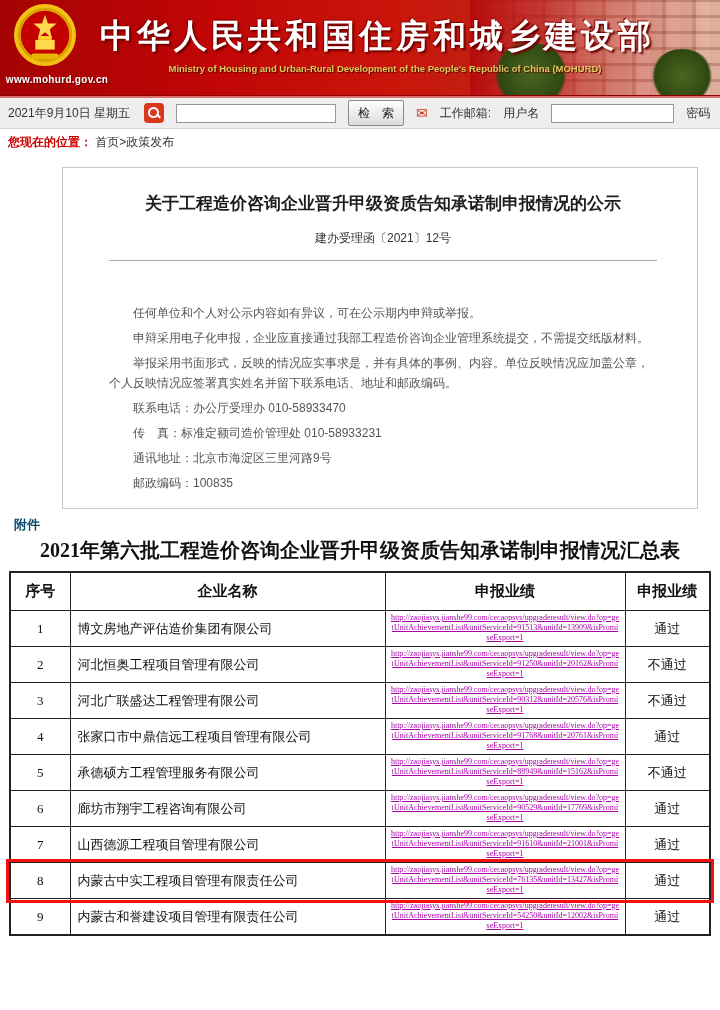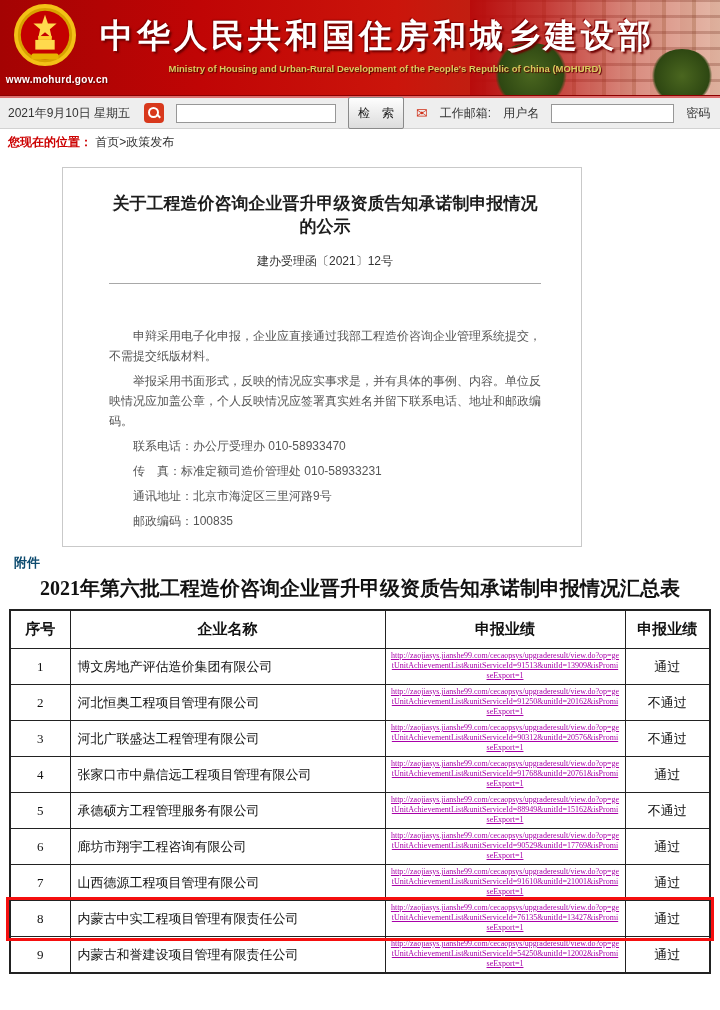--- a/index.html
+++ b/index.html
@@ -50,29 +50,29 @@
     display:flex;align-items:center;padding:0 8px;gap:12px;font-size:12px;color:#333;white-space:nowrap;
   }
   .nav-date{margin-right:2px;}
   .search-icon{position:relative;width:20px;height:20px;background:#d8381c;border-radius:4px;flex:0 0 auto;}
   .search-icon::before{content:"";position:absolute;left:4px;top:4px;width:7px;height:7px;border:2px solid #fff;border-radius:50%;}
   .search-icon::after{content:"";position:absolute;left:12px;top:12px;width:5px;height:2px;background:#fff;transform:rotate(45deg);}
   .nav-input{height:17px;border:1px solid #979797;background:#fff;font-size:12px;padding:0 3px;}
   .in-search{width:152px;}
   .in-user{width:115px;}
   .in-pass{width:120px;}
-  .nav-btn{height:32px;border:1px solid #8a8a8a;border-radius:2px;background:linear-gradient(#fefefe,#dcdcdc);font-size:12px;color:#222;padding:0 9px;cursor:pointer;}
+  .nav-btn{height:26px;border:1px solid #8a8a8a;border-radius:2px;background:linear-gradient(#fefefe,#dcdcdc);font-size:12px;color:#222;padding:0 9px;cursor:pointer;}
   .mail-icon{color:#d03018;font-size:14px;line-height:14px;}
   
   .breadcrumb{padding:5px 8px 4px;font-size:12px;color:#333;background:#fff;}
   .crumb-prefix{color:#cc0000;font-weight:bold;}
   .crumb-path{color:#333;text-decoration:none;}
   
   .doc-box{
-    box-sizing:border-box;width:520px;margin:12px 0 0 62px;
+    box-sizing:border-box;width:636px;margin:12px 0 0 62px;
     border:1px solid #c9c9c9;background:#fff;padding:24px 40px 10px 46px;
   }
   .doc-title{text-align:center;font-size:17px;font-weight:bold;color:#1d1d1d;}
   .doc-number{text-align:center;font-size:12px;color:#333;margin-top:15px;}
   .doc-hr{border:none;border-top:1px solid #a8a8a8;margin:13px 0 0;}
   .doc-body{margin-top:42px;}
   .doc-p{font-size:12px;color:#555;line-height:20px;margin:0 0 5px;text-indent:2em;}
   
   .attachment{margin:7px 0 0 14px;font-size:13px;font-weight:bold;color:#0c4a6e;}
   .table-title{
@@ -130,20 +130,21 @@
 <div class="breadcrumb">
   <span class="crumb-prefix">您现在的位置：</span>
   <a class="crumb-path">首页&gt;政策发布</a>
 </div>
 
 <div class="doc-box">
   <div class="doc-title">关于工程造价咨询企业晋升甲级资质告知承诺制申报情况的公示</div>
   <div class="doc-number">建办受理函〔2021〕12号</div>
   <hr class="doc-hr">
   <div class="doc-body">
+    <p class="doc-p">任何单位和个人对公示内容如有异议，可在公示期内申辩或举报。</p>
     <p class="doc-p">申辩采用电子化申报，企业应直接通过我部工程造价咨询企业管理系统提交，不需提交纸版材料。</p>
     <p class="doc-p">举报采用书面形式，反映的情况应实事求是，并有具体的事例、内容。单位反映情况应加盖公章，个人反映情况应签署真实姓名并留下联系电话、地址和邮政编码。</p>
     <p class="doc-p">联系电话：办公厅受理办 010-58933470</p>
     <p class="doc-p">传　真：标准定额司造价管理处 010-58933231</p>
     <p class="doc-p">通讯地址：北京市海淀区三里河路9号</p>
     <p class="doc-p">邮政编码：100835</p>
   </div>
 </div>
 
 <div class="attachment">附件</div>

